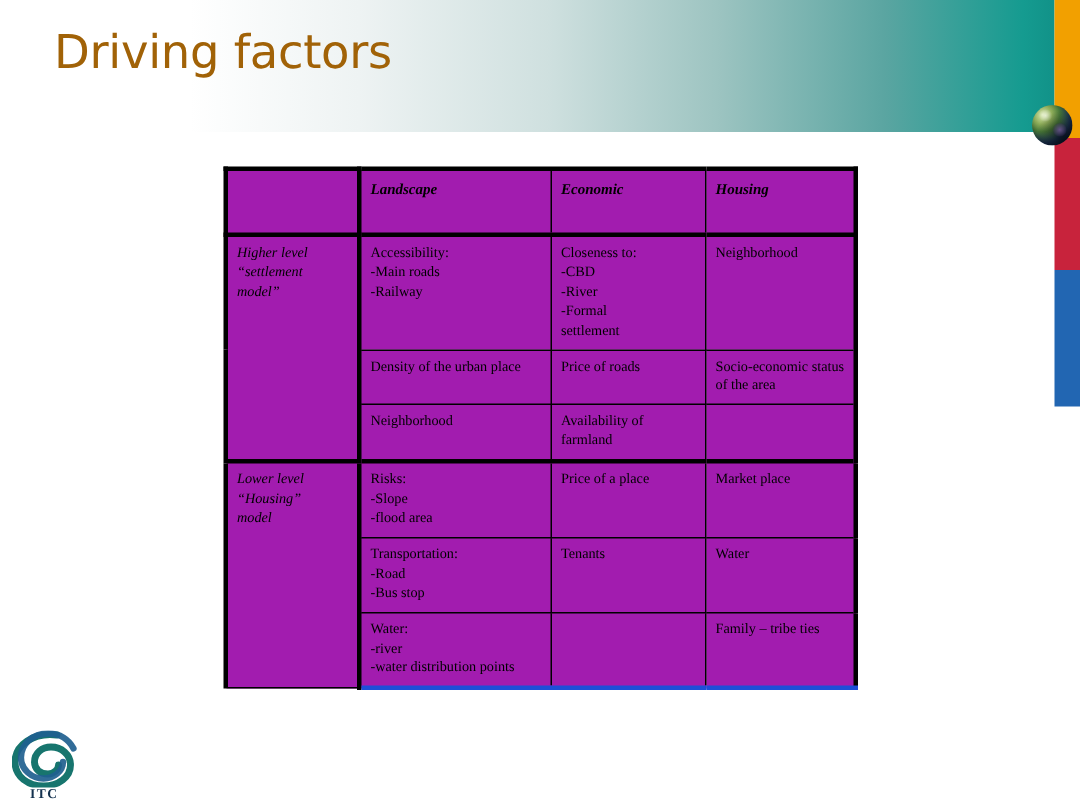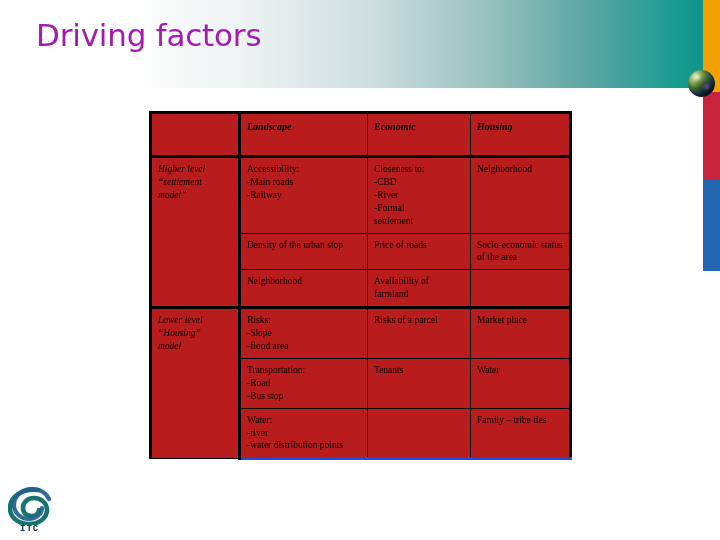--- a/index.html
+++ b/index.html
@@ -34,21 +34,21 @@
         #119288 100%);
   }
 
   #slide-title {
     position: absolute;
     left: 36px;
     top: 17px;
     font-family: "DejaVu Sans", sans-serif;
     font-size: 31px;
     font-weight: 400;
-    color: #a21caf;
+    color: #a16207;
     letter-spacing: -0.2px;
     white-space: nowrap;
   }
 
   
   #right-strip {
     position: absolute;
     right: 0;
     top: 0;
     width: 17px;
@@ -104,21 +104,21 @@
   #factors-table col.c1 { width: 89px; }
   #factors-table col.c2 { width: 128px; }
   #factors-table col.c3 { width: 103px; }
   #factors-table col.c4 { width: 100px; }
 
   #factors-table td {
     border: 1px solid #000000;
     vertical-align: top;
     padding: 5px 5px 5px 6px;
     line-height: 1.36;
-    background: #b91c1c;
+    background: #a21caf;
   }
   #factors-table tr.header-row td {
     font-weight: bold;
     font-style: italic;
     font-size: 10px;
     height: 44px;
     border-bottom: 3px solid #000000;
     padding-top: 6px;
   }
   #factors-table td.section-label {
@@ -163,21 +163,21 @@
   }
   #itc-mark {
     position: absolute;
     left: 0; top: 0;
     width: 44px; height: 38px;
   }
   #itc-wordmark {
     position: absolute;
     left: 12px;
     top: 37px;
-    font-family: Liberation Mono, monospace;
+    font-family: Liberation Serif, serif;
     font-size: 9px;
     font-weight: bold;
     letter-spacing: 1px;
     color: #14324f;
   }
 </style>
 </head>
 <body>
 
 <div id="header-band"></div>
@@ -231,21 +231,21 @@
           <span class="cell-line">-River</span>
           <span class="cell-line">-Formal</span>
           <span class="cell-line">settlement</span>
         </td>
         <td class="last-col-edge">
           <span class="cell-line">Neighborhood</span>
         </td>
       </tr>
       <tr>
         <td>
-          <span class="cell-line">Density of the urban stop</span>
+          <span class="cell-line">Density of the urban place</span>
         </td>
         <td>
           <span class="cell-line">Price of roads</span>
         </td>
         <td class="last-col-edge">
           <span class="cell-line">Socio-economic status of the area</span>
         </td>
       </tr>
       <tr>
         <td>
@@ -263,21 +263,21 @@
           <span class="cell-line">Lower level</span>
           <span class="cell-line">“Housing”</span>
           <span class="cell-line">model</span>
         </td>
         <td>
           <span class="cell-line">Risks:</span>
           <span class="cell-line">-Slope</span>
           <span class="cell-line">-flood area</span>
         </td>
         <td>
-          <span class="cell-line">Risks of a parcel</span>
+          <span class="cell-line">Price of a place</span>
         </td>
         <td class="last-col-edge">
           <span class="cell-line">Market place</span>
         </td>
       </tr>
       <tr>
         <td>
           <span class="cell-line">Transportation:</span>
           <span class="cell-line">-Road</span>
           <span class="cell-line">-Bus stop</span>

